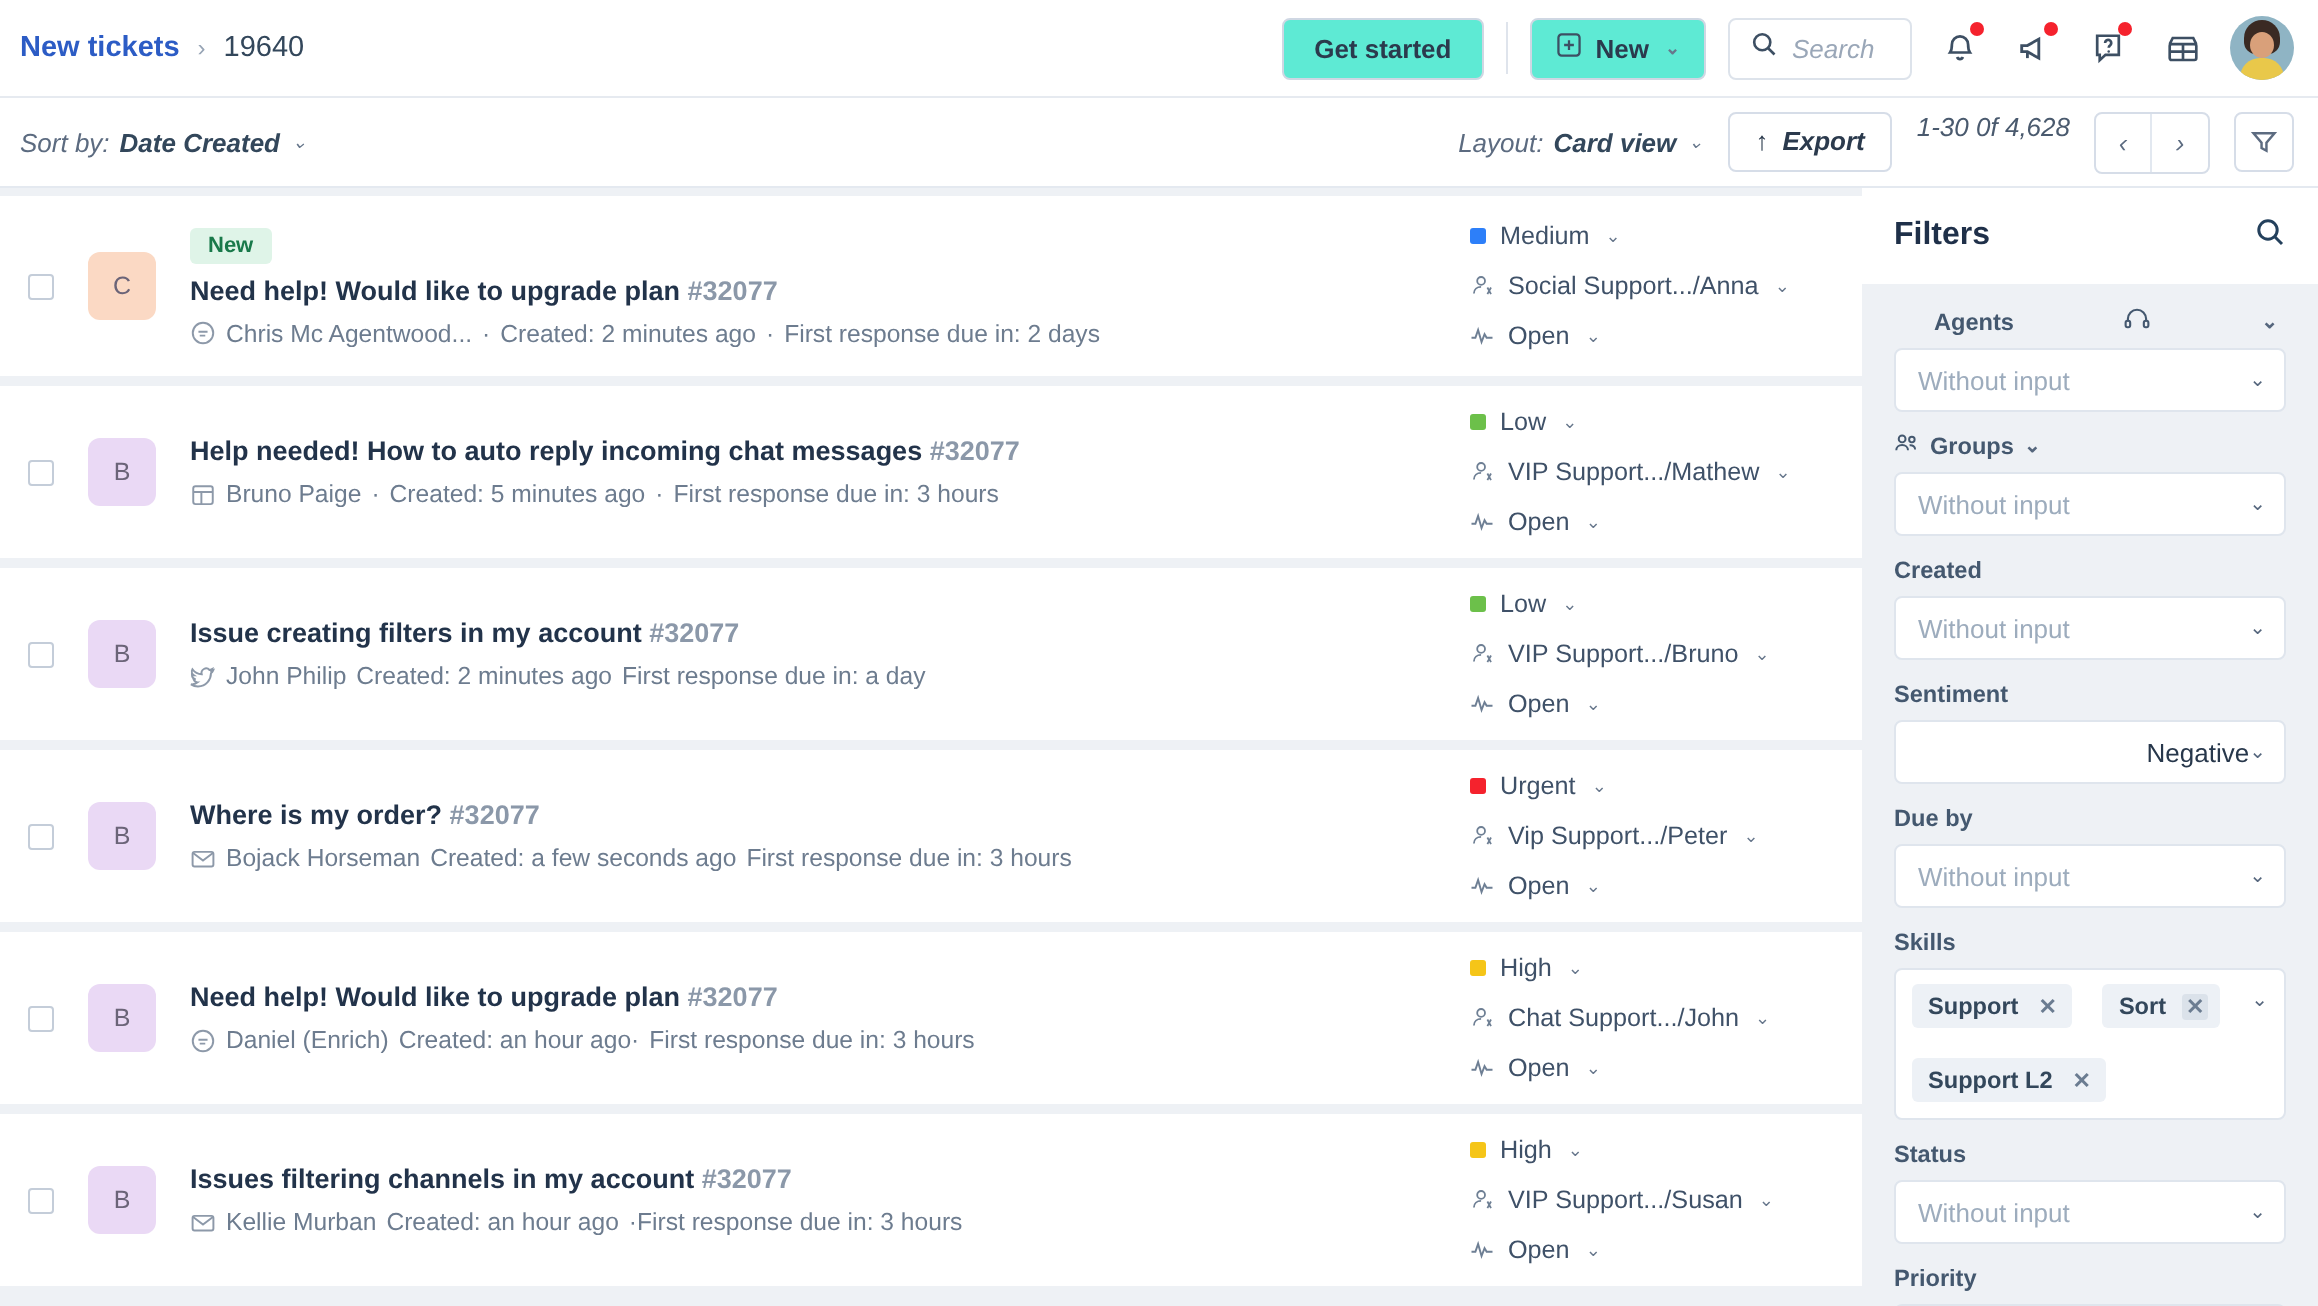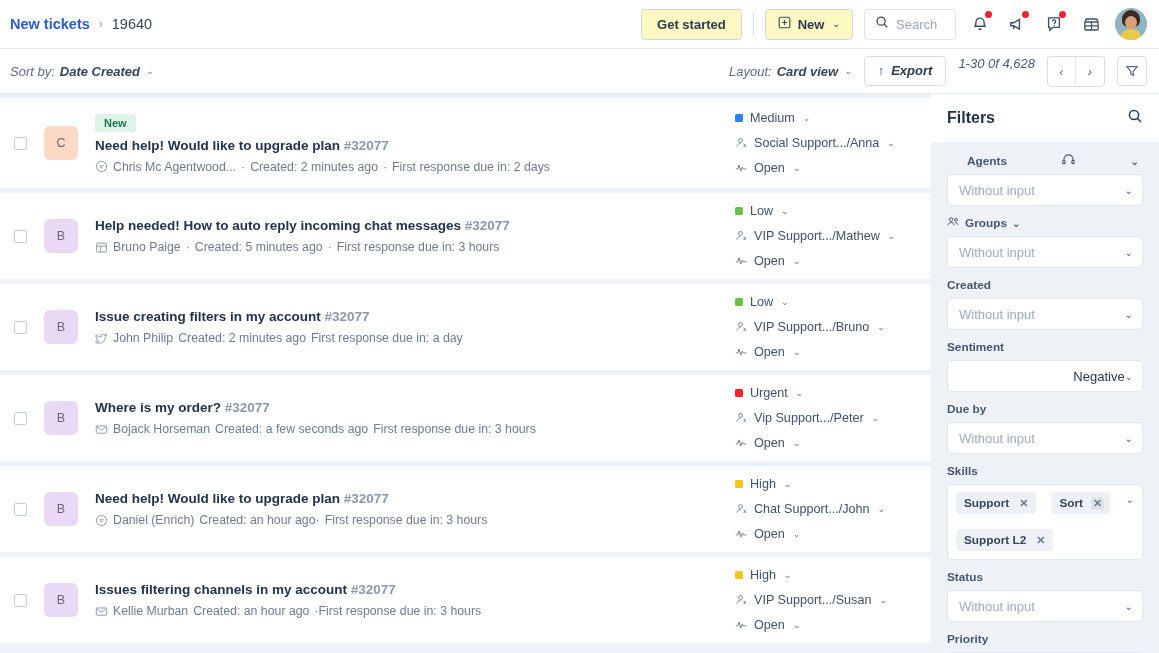--- a/index.html
+++ b/index.html
@@ -18,31 +18,31 @@
     padding: 0 12px 0 10px; border-bottom: 1px solid #e6eaf0; flex: 0 0 49px;
   }
   .crumb { display: flex; align-items: center; gap: 9px; font-size: 14.5px; }
   .crumb-link { color: #2c5cc5; font-weight: bold; cursor: pointer; }
   .crumb-sep { color: #97a4b5; font-size: 12px; }
   .crumb-cur { color: #33475b; font-size: 14.5px; }
   .topbar-right { margin-left: auto; display: flex; align-items: center; gap: 11px; }
 
   .btn-outline {
     height: 31px; padding: 0 15px; border: 1px solid #cfd7e3; border-radius: 4px;
-    background: #fef9c3; font-size: 13px; font-weight: bold; color: #2b3a4d;
+    background: #5eead4; font-size: 13px; font-weight: bold; color: #2b3a4d;
     display: flex; align-items: center; cursor: pointer; white-space: nowrap;
   }
   .divider-v { width: 1px; height: 26px; background: #dfe4ec; }
   .btn-new { gap: 7px; padding: 0 12px; }
   .search-box {
     height: 31px; min-width: 92px; padding: 0 14px 0 10px; border: 1px solid #dde3eb;
     border-radius: 4px; background: #fff; display: flex; align-items: center; gap: 7px;
     cursor: text;
   }
-  .search-box .ph { color: #9aa7b8; font-size: 13px; }
+  .search-box .ph { color: #9aa7b8; font-size: 13px; font-style: italic; }
   .icon-btn { position: relative; width: 26px; height: 26px; display: flex;
     align-items: center; justify-content: center; cursor: pointer; color: #3d4f63; }
   .dot-badge { position: absolute; top: 0px; right: 1px; width: 7px; height: 7px;
     border-radius: 50%; background: #f5222d; }
   .avatar-user { width: 32px; height: 32px; border-radius: 50%; overflow: hidden;
     background: #8fb4c4; cursor: pointer; position: relative; flex: 0 0 32px; }
   .avatar-user .hair { position: absolute; left: 7px; top: 2px; width: 18px; height: 17px;
      background: #3a2a23; border-radius: 9px 9px 6px 6px; }
   .avatar-user .face { position: absolute; left: 10px; top: 8px; width: 12px; height: 13px;
      background: #d9a07a; border-radius: 50%; }

